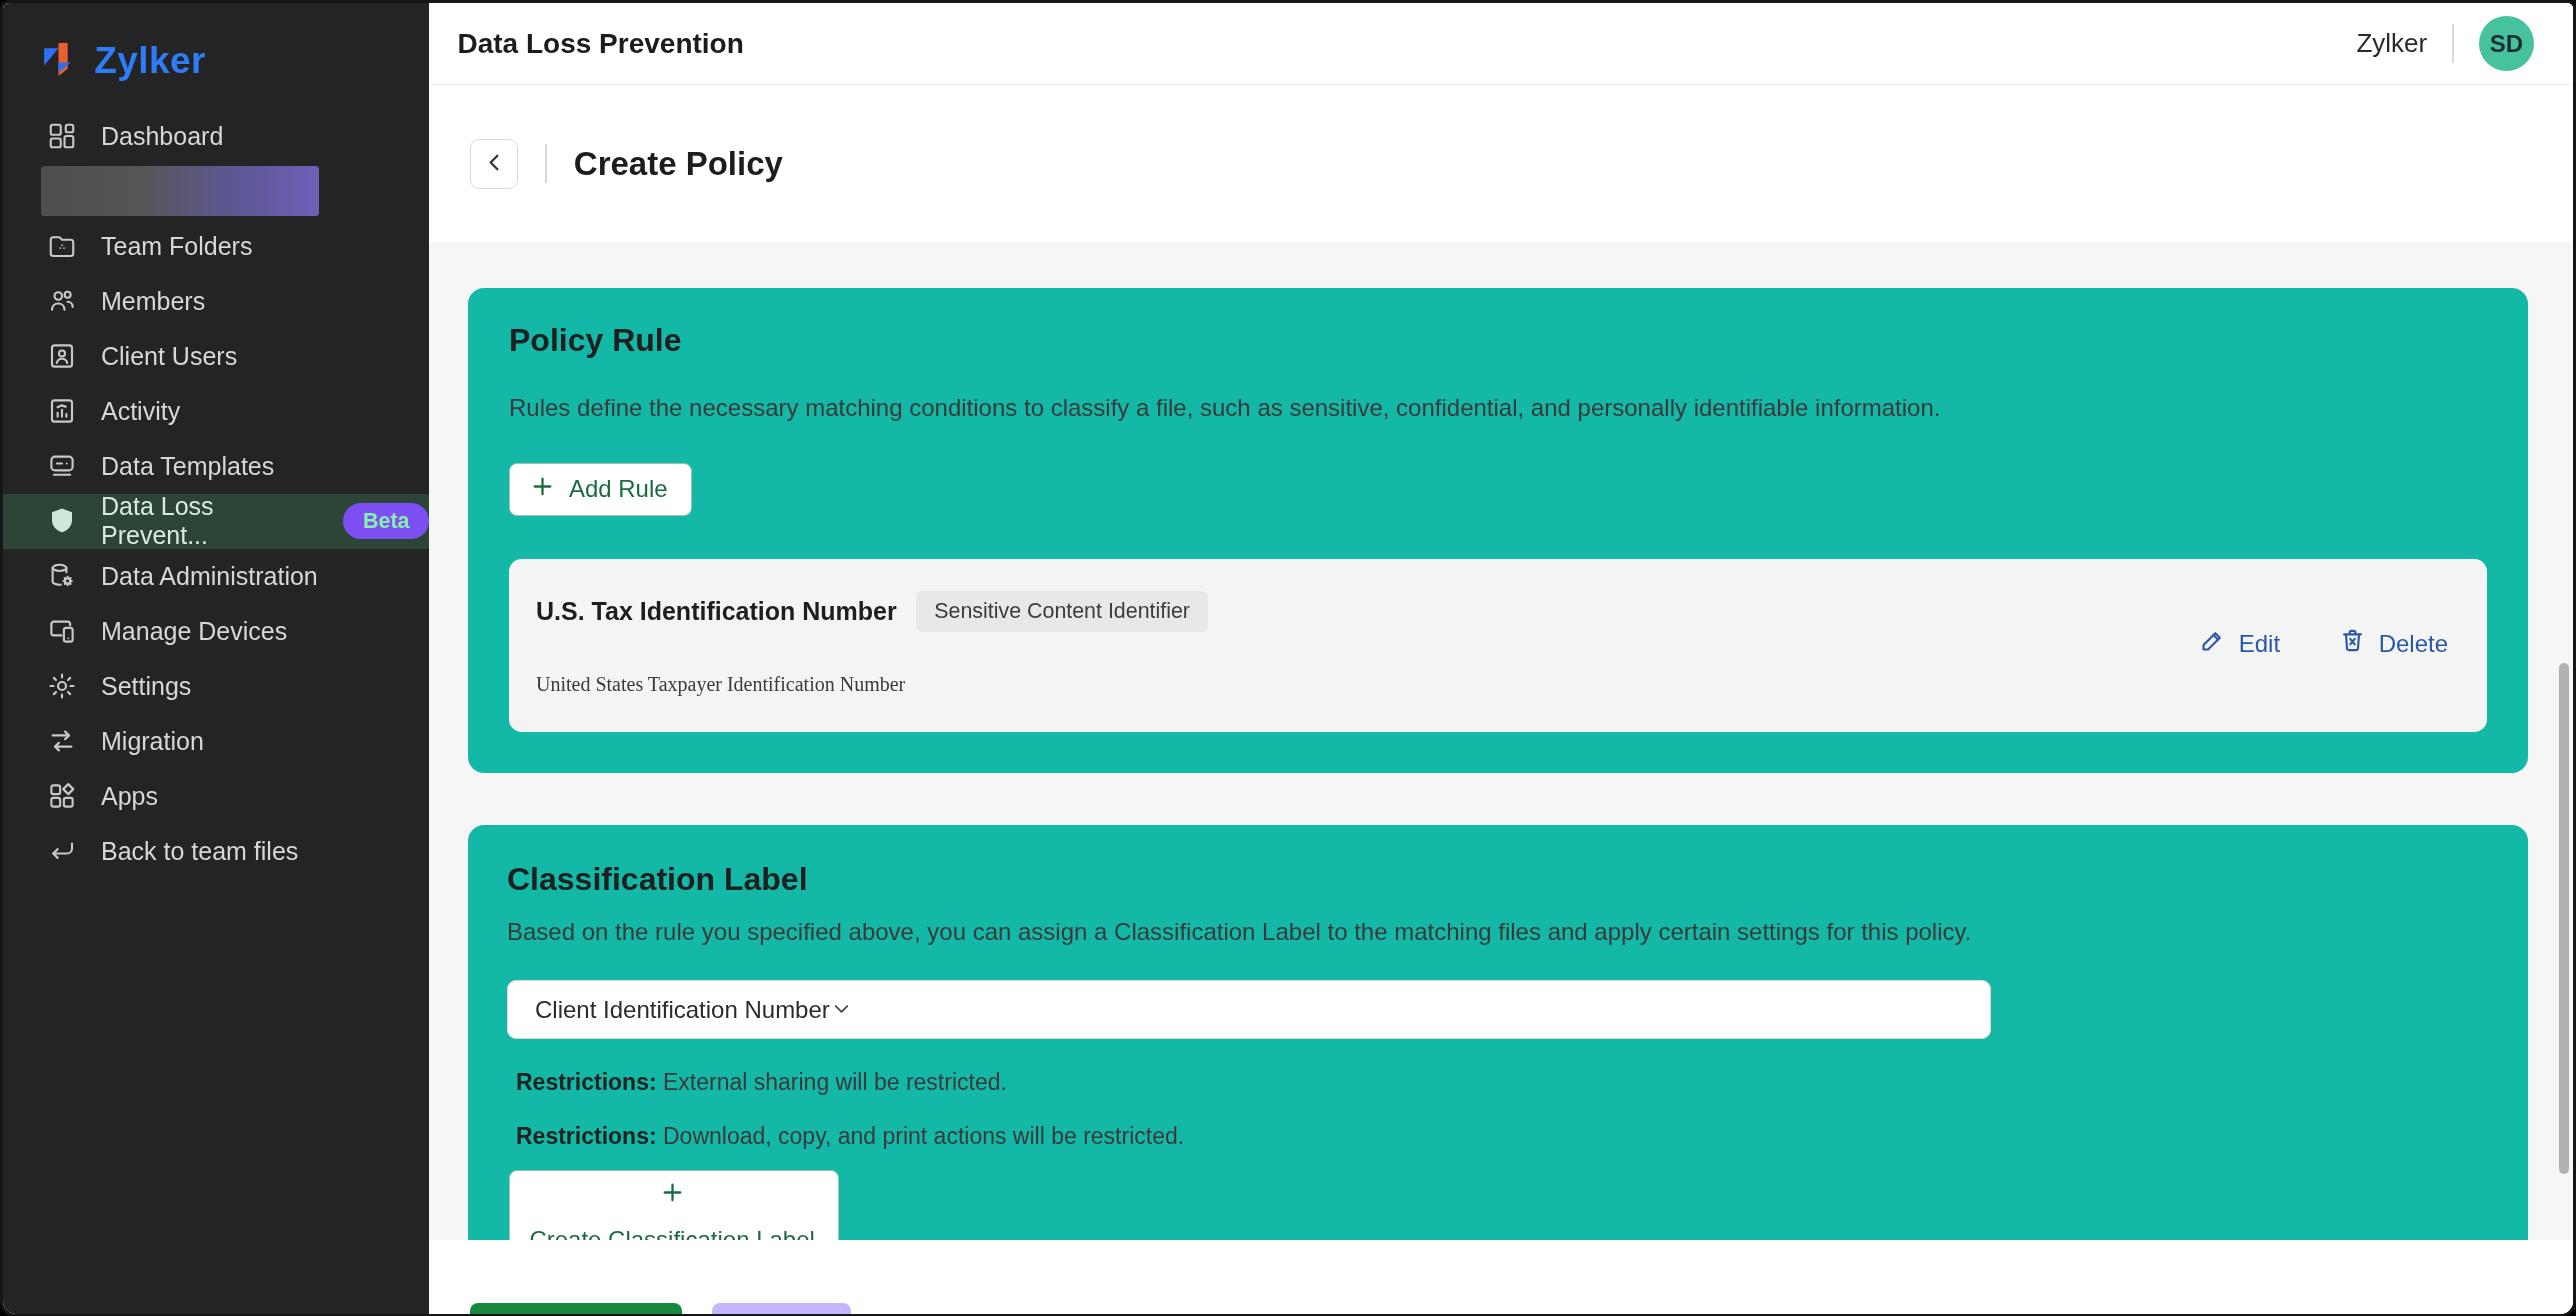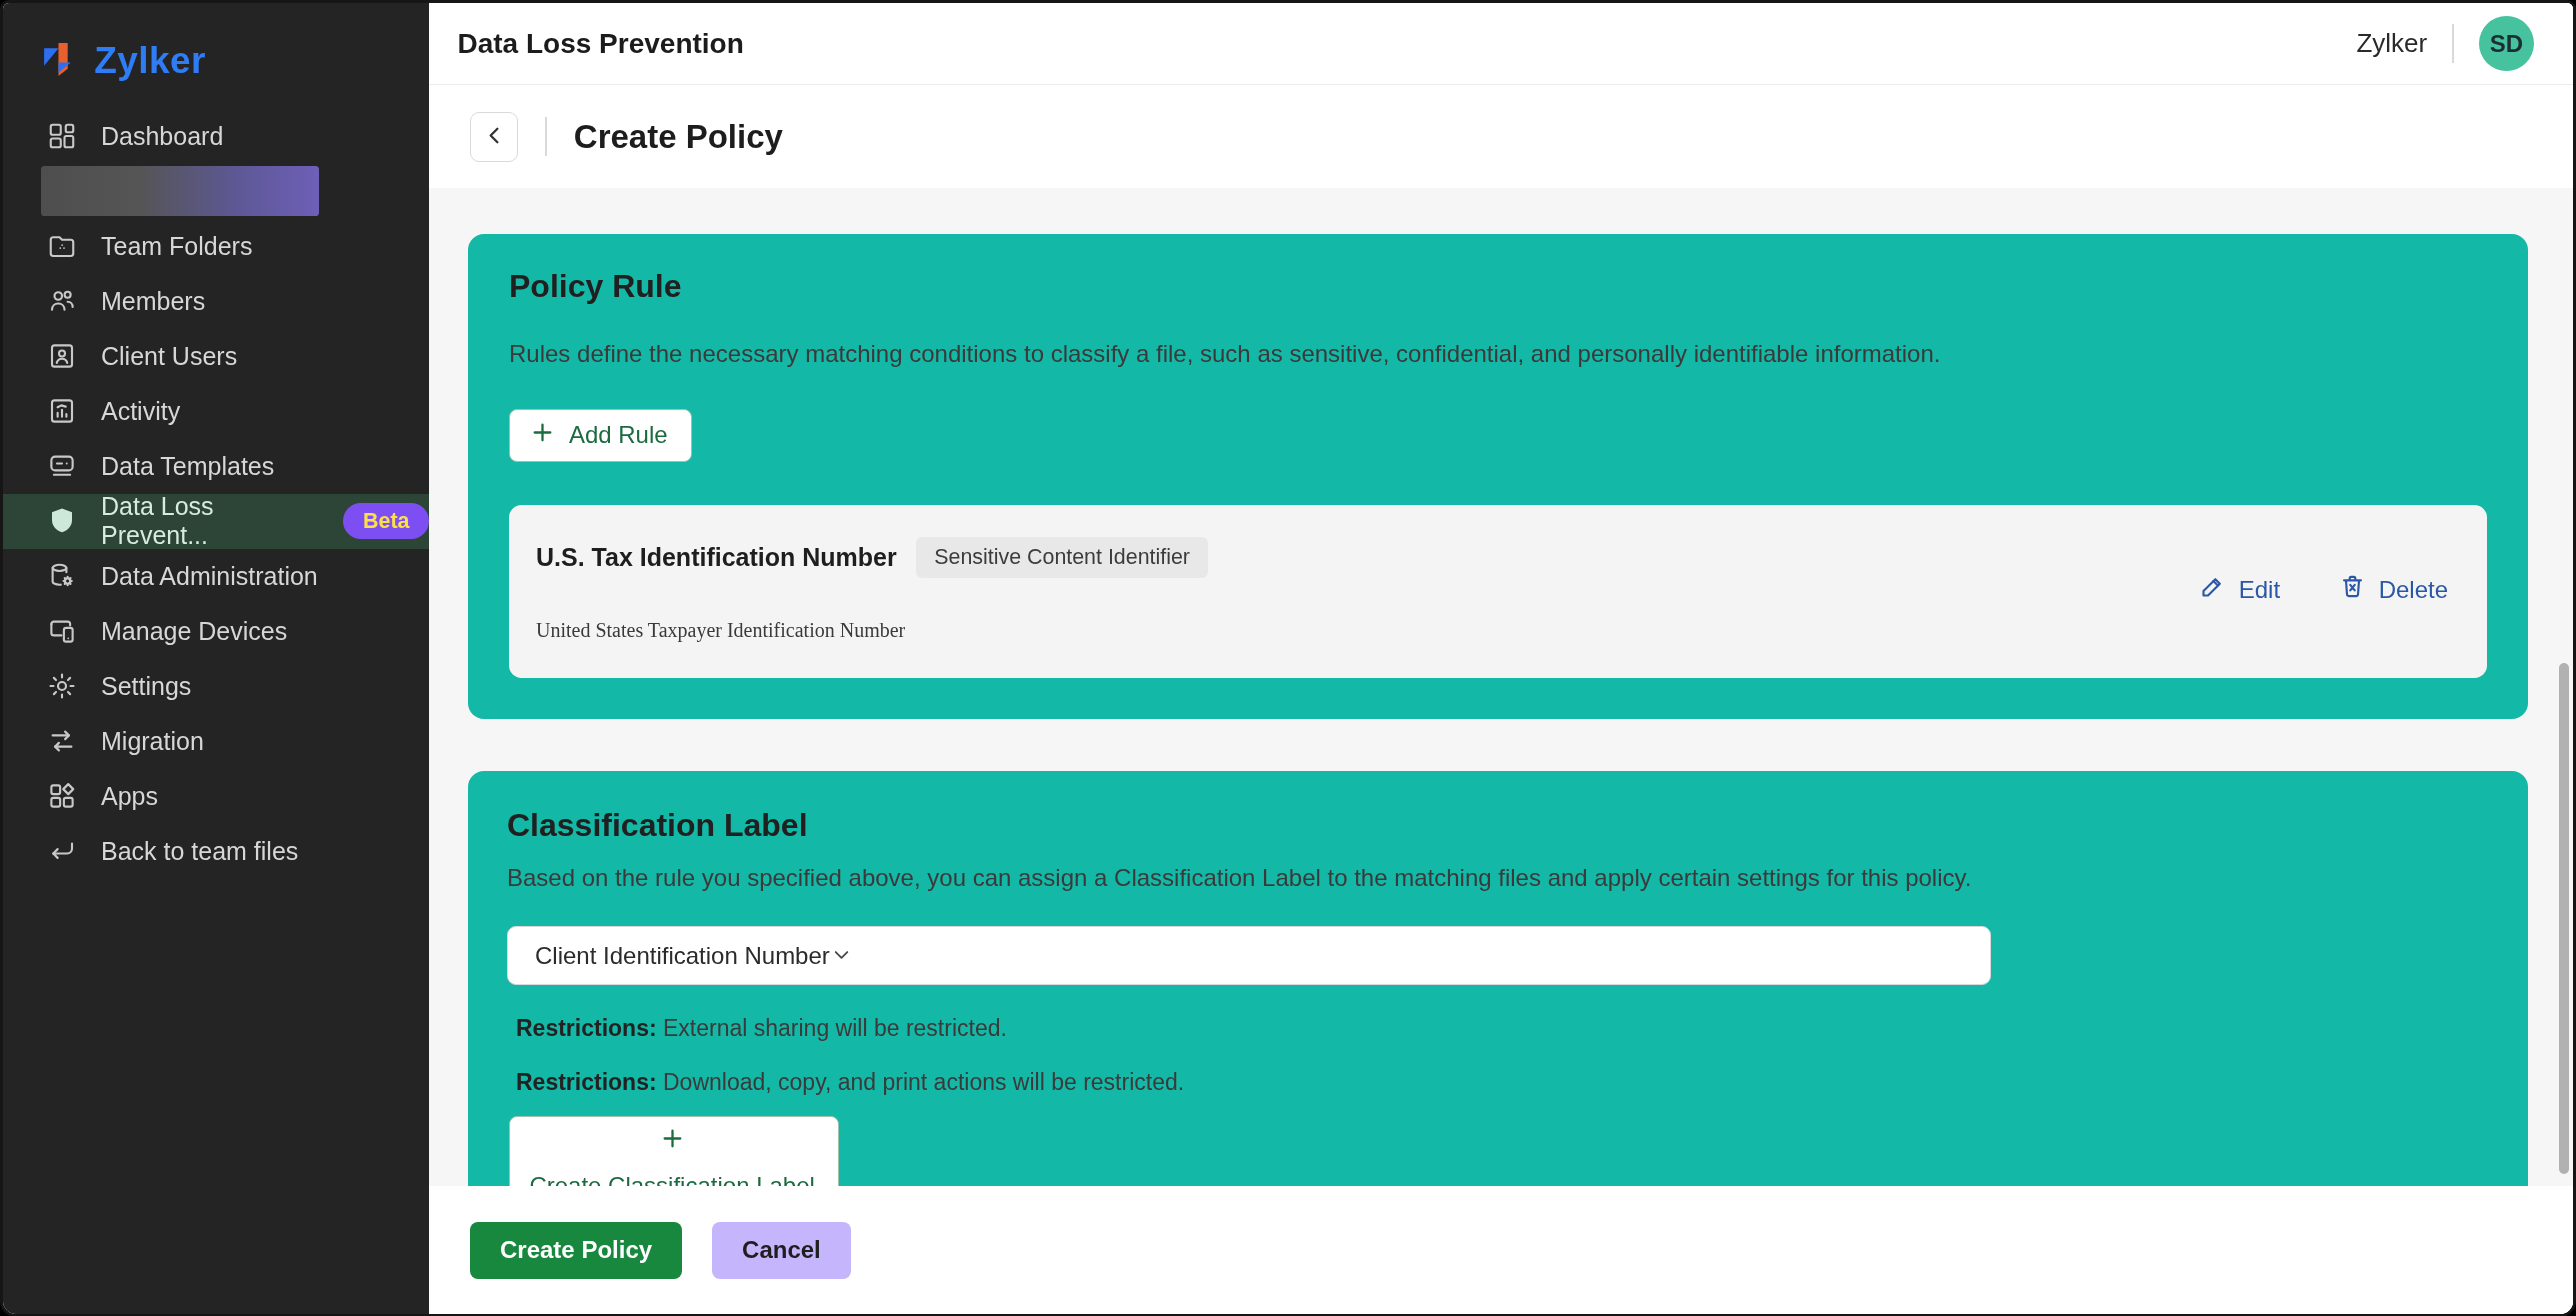--- a/index.html
+++ b/index.html
@@ -23,31 +23,31 @@
   .nav{ margin-top:12.5px; }
   .nav-item{
     height:55px; display:flex; align-items:center; gap:23px;
     padding-left:43px; cursor:pointer; font-size:25px; color:#d6d8d6;
   }
   .nav-item .nav-icon{ width:32px; height:32px; display:flex; align-items:center; justify-content:center; flex:0 0 32px; }
   .nav-icon svg{ width:30px; height:30px; stroke:#c7c9c7; fill:none; stroke-width:1.7; stroke-linecap:round; stroke-linejoin:round; }
   .nav-item.selected{ background:#2d4536; color:#d7ecdf; }
   .nav-item.selected .nav-icon svg{ stroke:#cde8d9; }
   .badge-beta{
-    background:#7d4ff2; color:#fde047; font-size:21.4px; font-weight:600;
+    background:#7d4ff2; color:#86efac; font-size:21.4px; font-weight:600;
     border-radius:891px; padding:5.4px 19.6px; margin-left:14.3px;
   }
   .redacted-row{ height:55px; display:flex; align-items:center; }
   .redacted-bar{
     margin-left:38px; width:278px; height:50px; border-radius:3.6px;
     background:linear-gradient(90deg,#4e4e4e 0%,#555 35%,#5d5894 70%,#6e5fb8 100%);
   }
 
   
-  .main{ flex:1; display:flex; flex-direction:column; background:#fff; min-width:0; }
+  .main{ flex:1; display:flex; flex-direction:column; background:#fff; min-width:0;gap:27px; }
 
   .topbar{
     height:82px; background:#fff; border-bottom:1.8px solid #ececec;
     display:flex; align-items:center; padding:0 39px 0 28.5px; flex:0 0 82px;
   }
   .topbar-title{ font-size:28px; font-weight:700; color:#1c1c1c; }
   .topbar-right{ margin-left:auto; display:flex; align-items:center; gap:25px; }
   .org-name{ font-size:26px; color:#2a2a2a; }
   .v-divider{ width:1.8px; height:39px; background:#d9d9d9; }
   .avatar{

